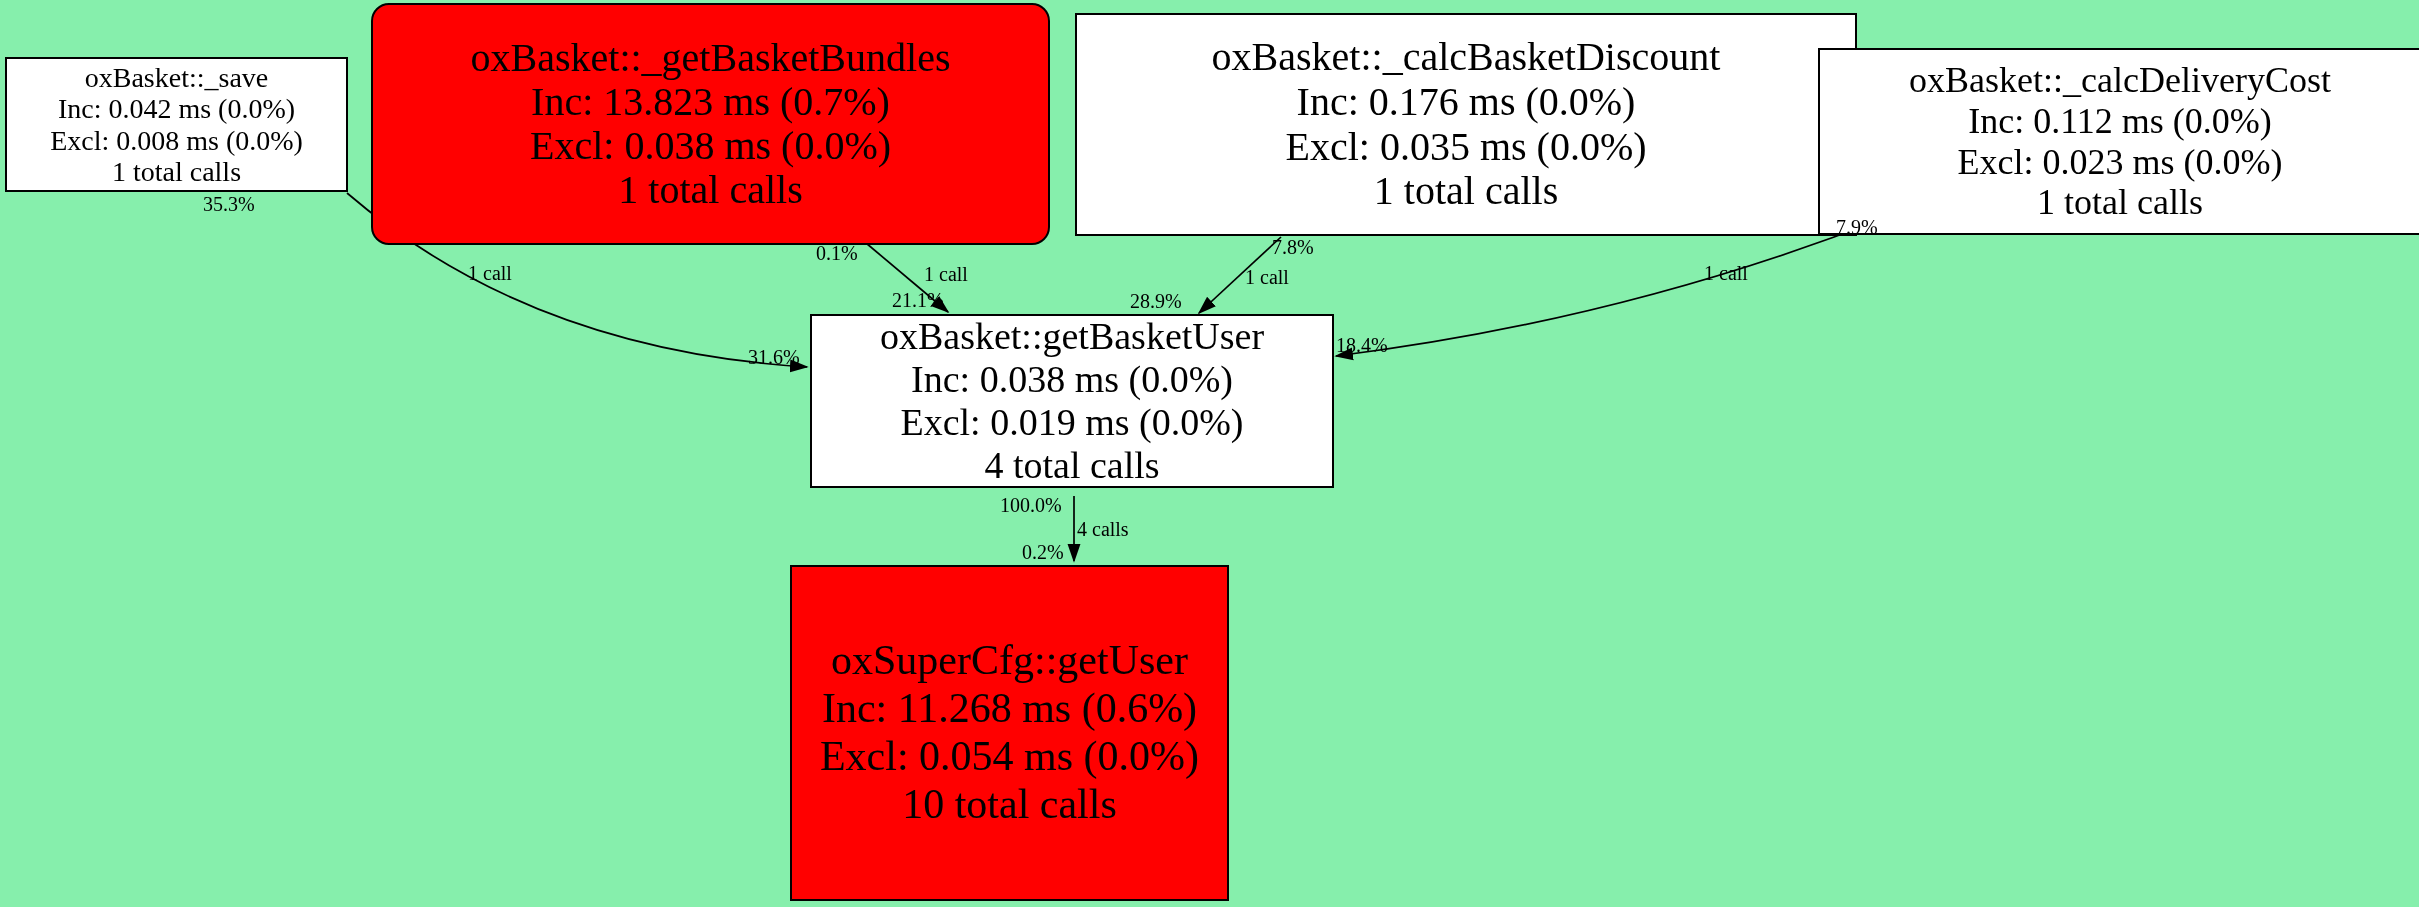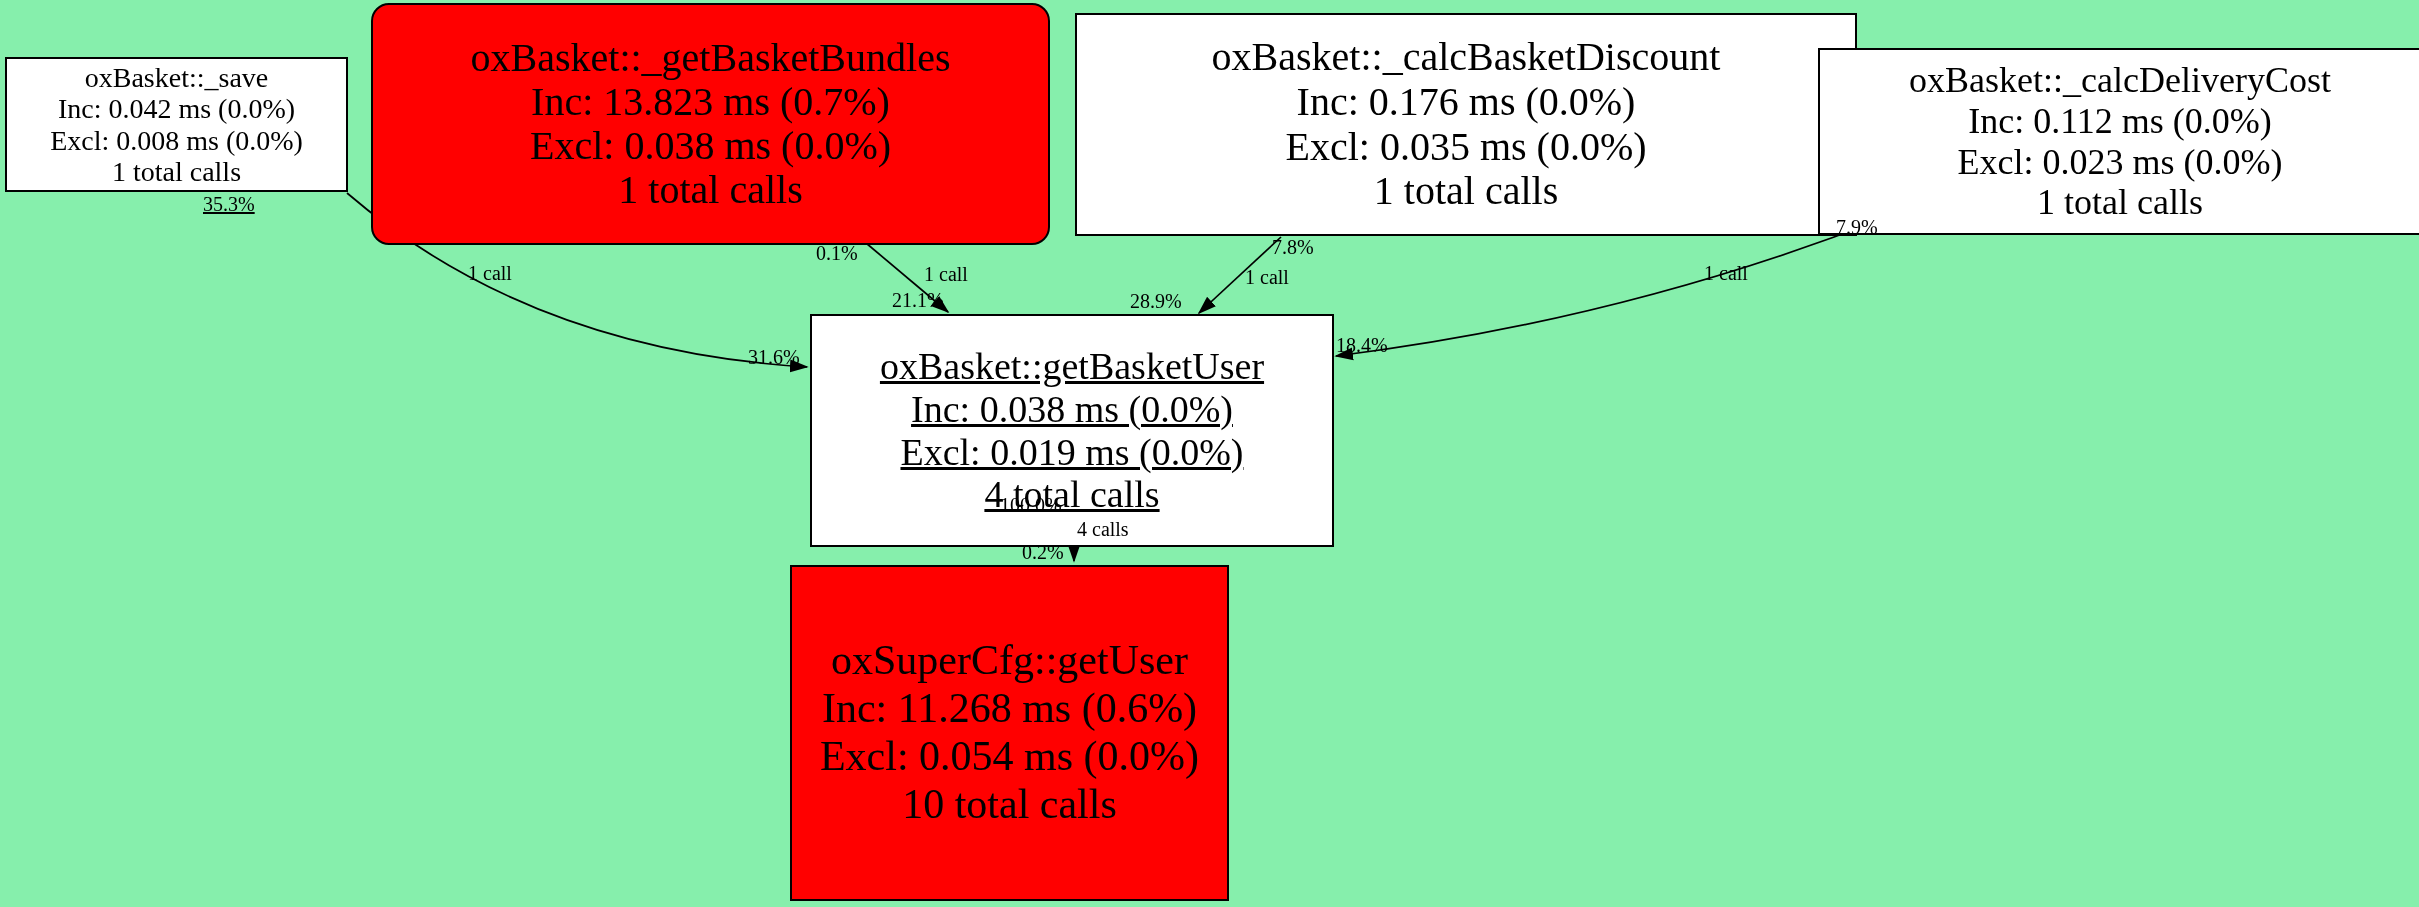--- a/index.html
+++ b/index.html
@@ -88,35 +88,35 @@
     <span>1 total calls</span>
   </div>
 
   <div class="node" style="left:1818px; top:48px; width:604px; height:187px; font-size:36px; line-height:1.13;">
     <span>oxBasket::_calcDeliveryCost</span>
     <span>Inc: 0.112 ms (0.0%)</span>
     <span>Excl: 0.023 ms (0.0%)</span>
     <span>1 total calls</span>
   </div>
 
-  <div class="node" style="left:810px; top:314px; width:524px; height:233px; font-size:38px; line-height:1.13;text-decoration:underline;">
+  <div class="node" style="left:810px; top:314px; width:524px; height:174px; font-size:38px; line-height:1.13;">
     <span>oxBasket::getBasketUser</span>
     <span>Inc: 0.038 ms (0.0%)</span>
     <span>Excl: 0.019 ms (0.0%)</span>
     <span>4 total calls</span>
   </div>
 
   <div class="node hot" style="left:790px; top:565px; width:439px; height:336px; font-size:42px; line-height:1.14;">
     <span>oxSuperCfg::getUser</span>
     <span>Inc: 11.268 ms (0.6%)</span>
     <span>Excl: 0.054 ms (0.0%)</span>
     <span>10 total calls</span>
   </div>
 
-  <span class="elabel" style="left:203px; top:193px;text-decoration:underline;">35.3%</span>
+  <span class="elabel" style="left:203px; top:193px;">35.3%</span>
   <span class="elabel" style="left:468px; top:262px;">1 call</span>
   <span class="elabel" style="left:748px; top:346px;">31.6%</span>
 
   <span class="elabel" style="left:816px; top:242px;">0.1%</span>
   <span class="elabel" style="left:924px; top:263px;">1 call</span>
   <span class="elabel" style="left:892px; top:289px;">21.1%</span>
 
   <span class="elabel" style="left:1272px; top:236px;">7.8%</span>
   <span class="elabel" style="left:1245px; top:266px;">1 call</span>
   <span class="elabel" style="left:1130px; top:290px;">28.9%</span>

